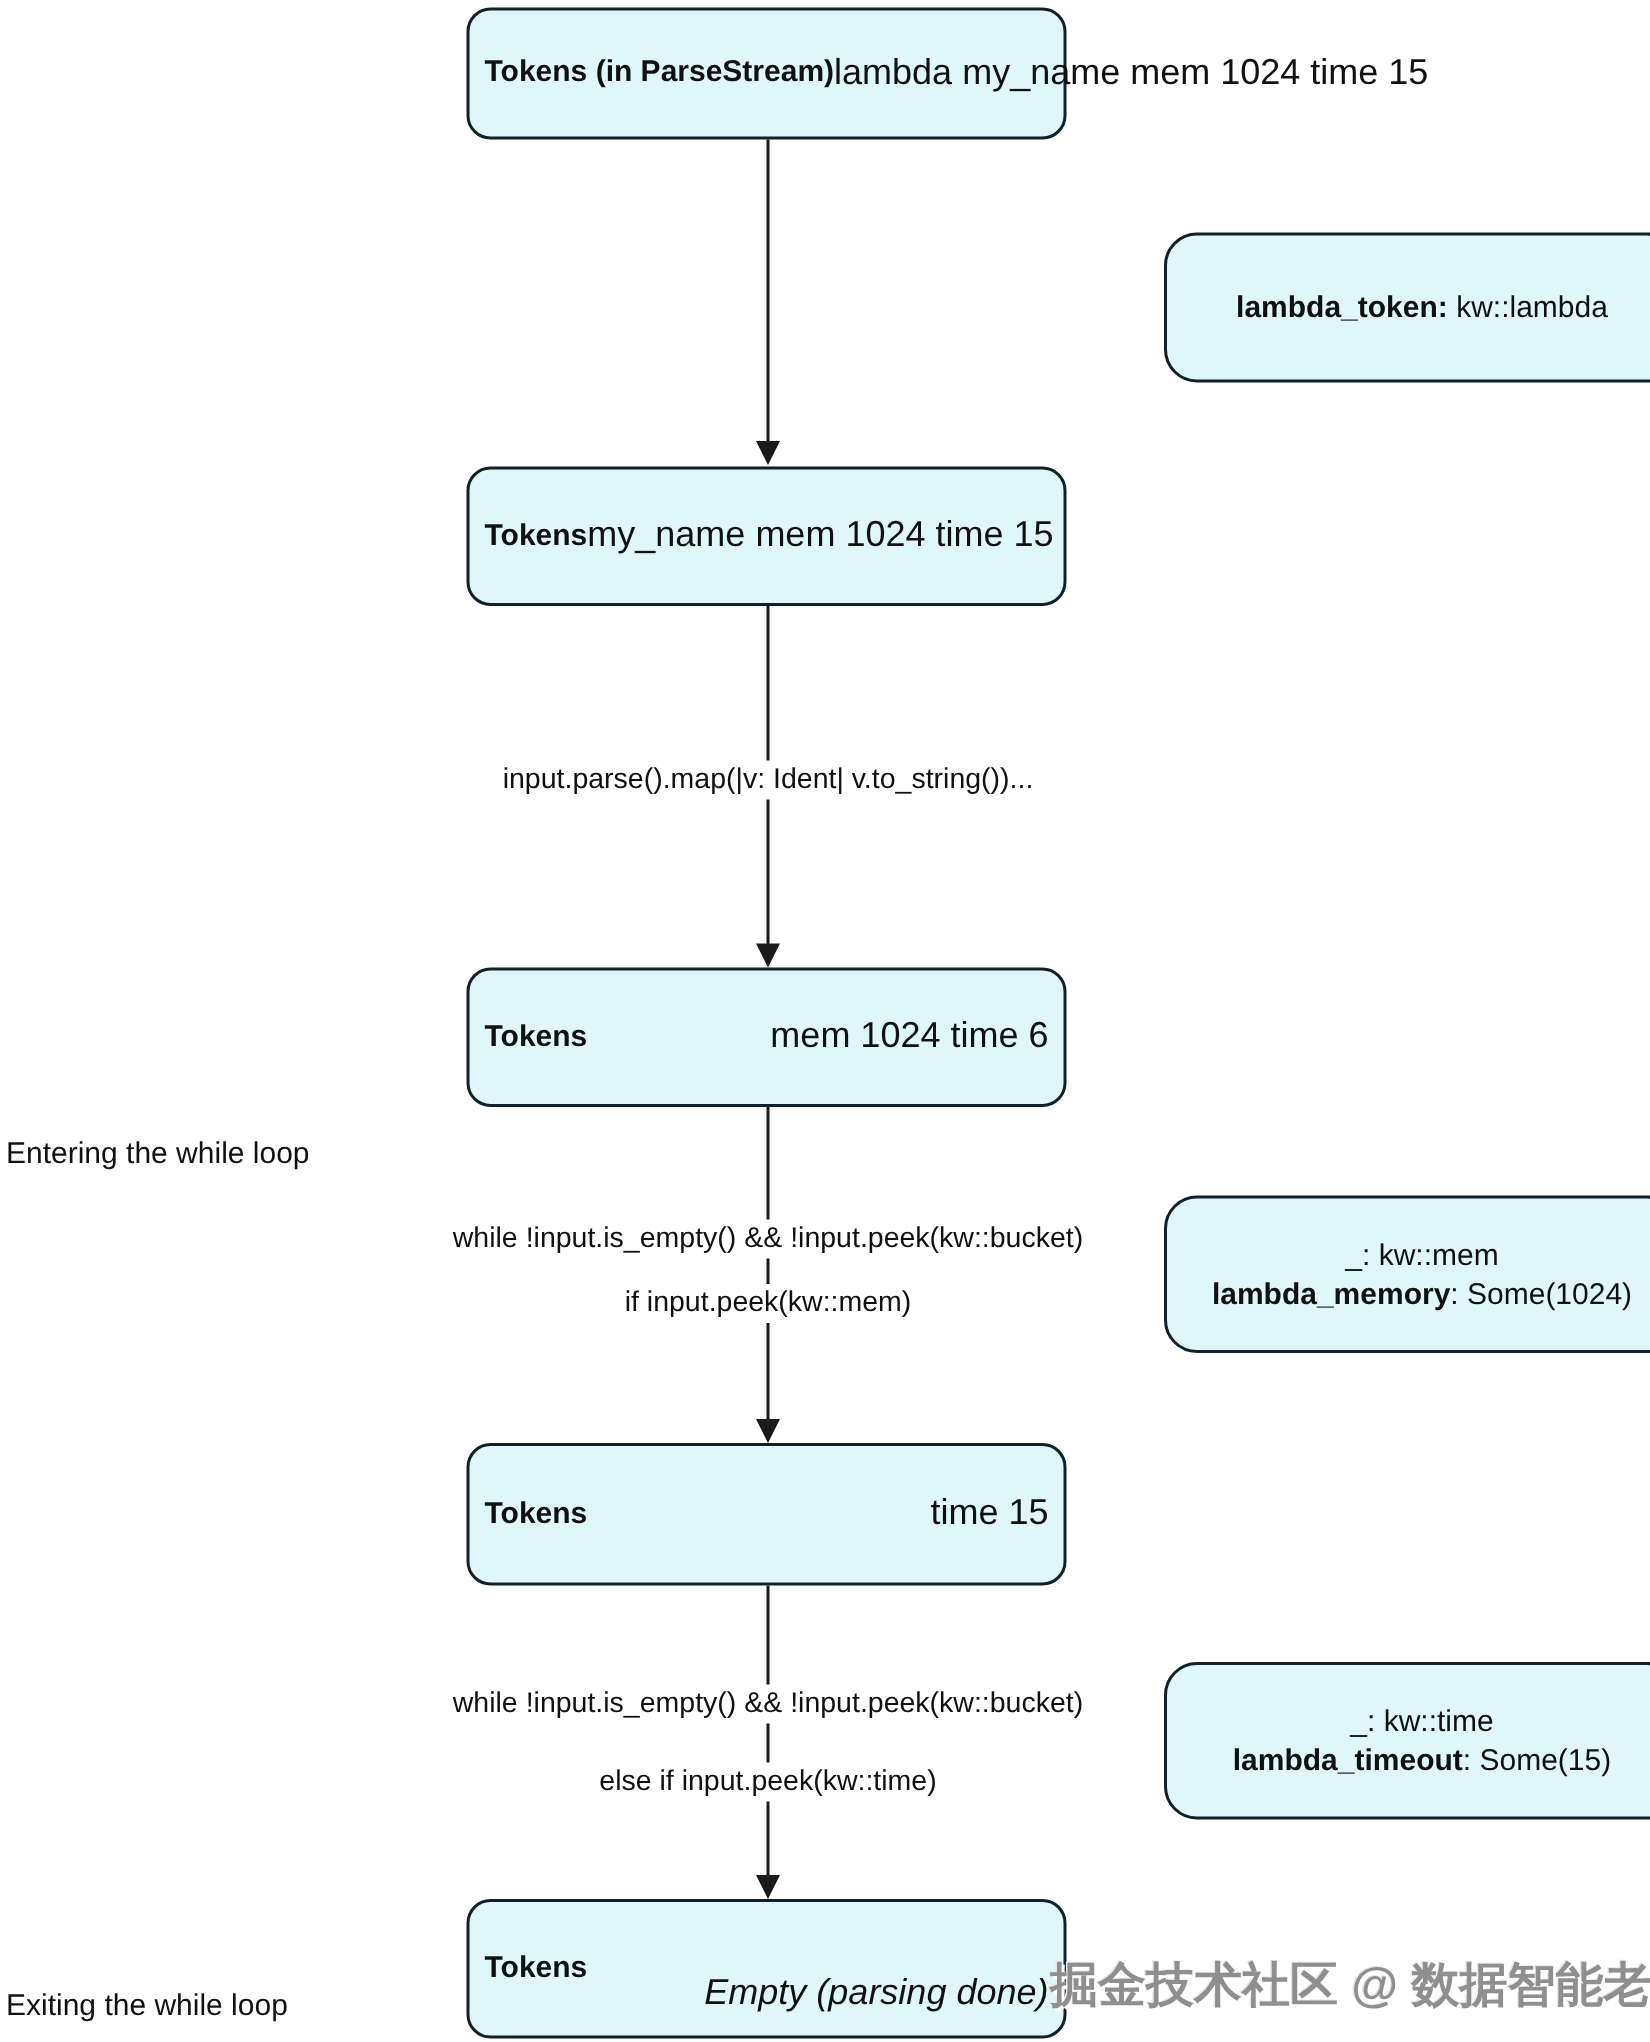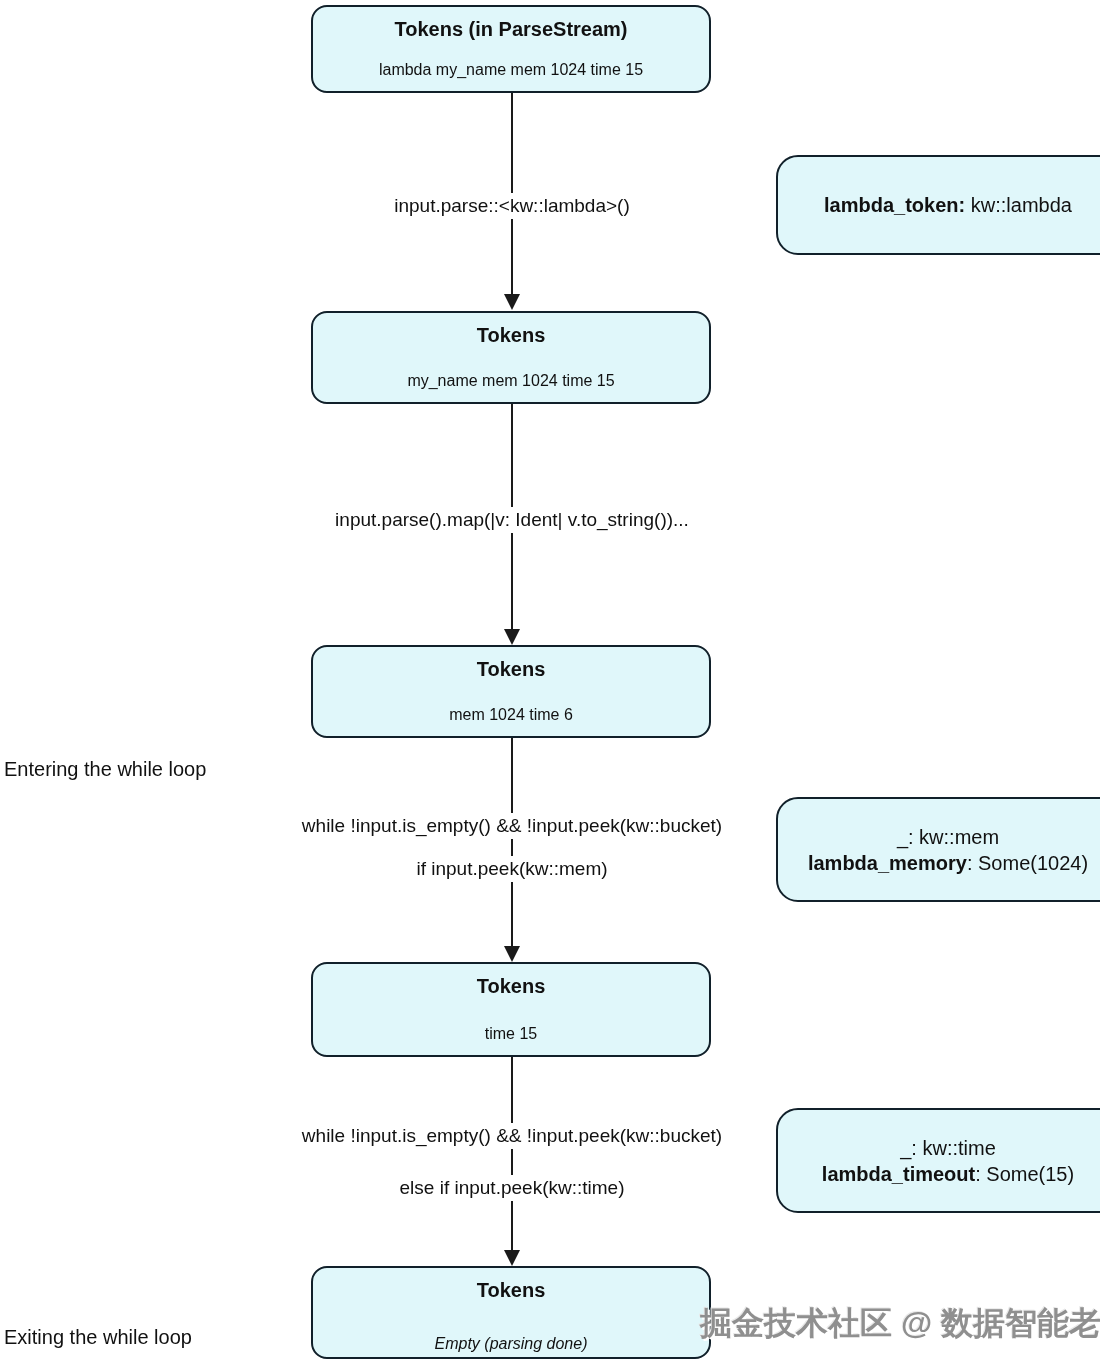--- a/index.html
+++ b/index.html
@@ -13,27 +13,26 @@
   }
   .node {
     position: absolute;
     left: 311px;
     width: 400px;
     box-sizing: border-box;
     background: var(--node-fill, #e0f7fa);
     border: 2.5px solid var(--node-border, #11202a);
     border-radius: 16px;
     display: flex;
-    flex-direction: column;
     justify-content: space-between;
     align-items: center;
     padding: 11px 10px 12px;
   }
   .node-title { font-weight: bold; font-size: 20px; white-space: nowrap; }
-  .node-body  { font-size: 16px; white-space: nowrap; }
+  .node-body  { font-size: 24px; white-space: nowrap; }
   .italic     { font-style: italic; margin-top: 33px; }
   .edge-line {
     position: absolute;
     left: 511px;
     width: 2px;
     background: var(--edge, #1a1a1a);
   }
   .arrowhead {
     position: absolute;
     left: 504px;
@@ -91,21 +90,20 @@
 
 <div class="canvas">
 
   <div class="node" style="top:5px;height:88px">
     <div class="node-title">Tokens (in ParseStream)</div>
     <div class="node-body">lambda my_name mem 1024 time 15</div>
   </div>
 
   <div class="edge-line" style="top:93px;height:203px"></div>
   <div class="arrowhead" style="top:294px"></div>
-  <div class="edge-label" style="top:193px">input.parse::&lt;kw::lambda&gt;()</div>
 
   <div class="side-note" style="top:155px;height:100px">
     <div><span class="b">lambda_token:</span><span> kw::lambda</span></div>
   </div>
 
   <div class="node" style="top:311px;height:93px">
     <div class="node-title">Tokens</div>
     <div class="node-body">my_name mem 1024 time 15</div>
   </div>
 

